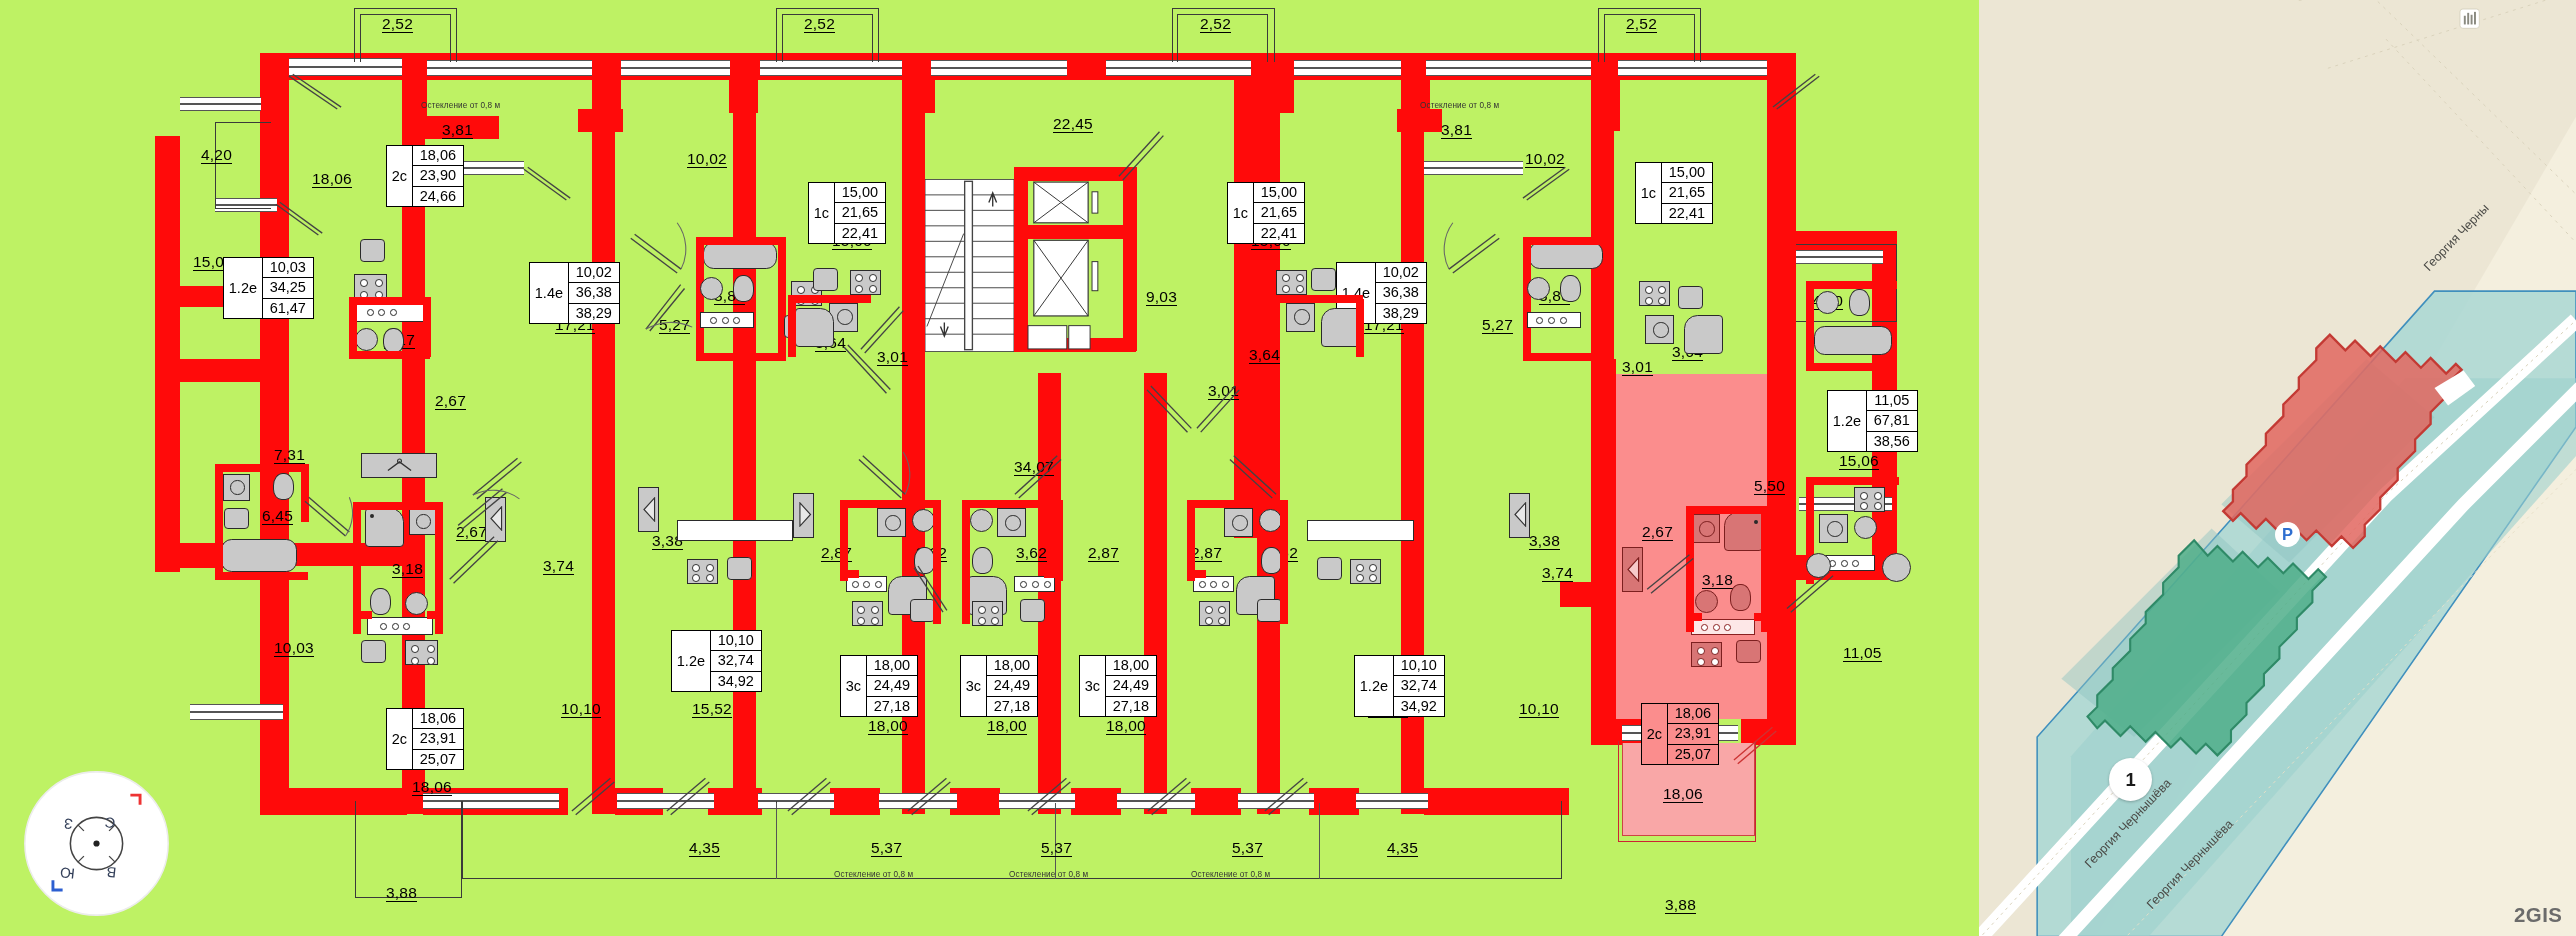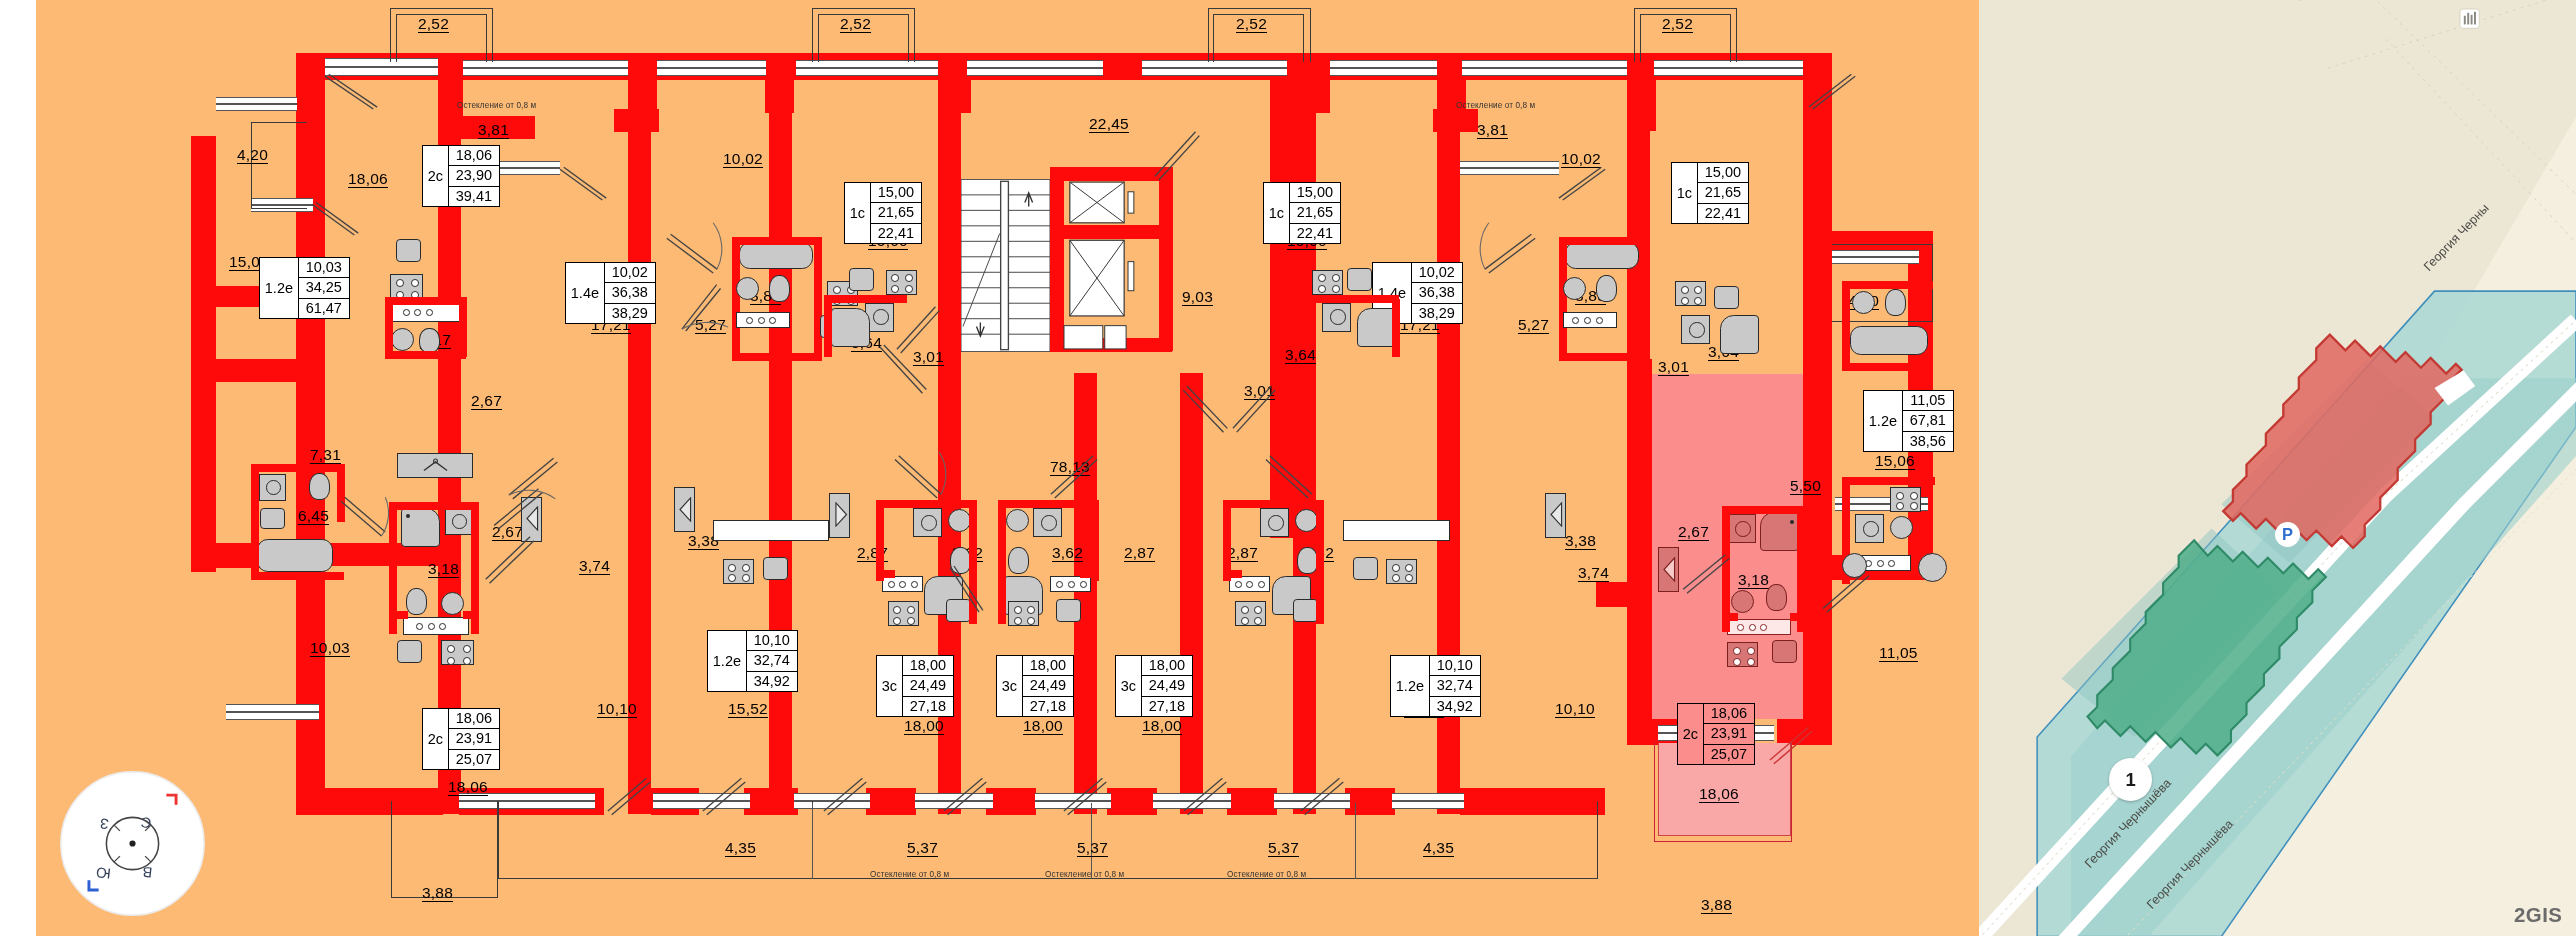--- a/index.html
+++ b/index.html
@@ -1,21 +1,21 @@
 <!DOCTYPE html>
 <html><head>
 <meta charset="utf-8">
 <title>Floor Plan</title>
 <style>
   html,body{margin:0;padding:0;background:#ffffff;}
   body{font-family:"Liberation Sans", sans-serif;}
   #stage{position:relative;width:2576px;height:937px;overflow:hidden;background:#fff;}
 
   
-  #plan{position:absolute;left:0;top:0;width:1979px;height:937px;background:#fdba74;overflow:hidden;margin-left:36px;}
+  #plan{position:absolute;left:0;top:0;width:1979px;height:937px;background:#bef264;overflow:hidden;}
 
   .wall{position:absolute;background:#ff0a0a;}
   .thin{position:absolute;border:1px solid #3a3a3a;box-sizing:border-box;background:transparent;}
   .thinf{position:absolute;background:#3a3a3a;}
   .hl{position:absolute;background:#fb8d8d;}
   .hl2{position:absolute;background:#f9a7a7;}
 
   
   .win{position:absolute;border-top:1px solid #555;border-bottom:1px solid #555;background:
       linear-gradient(to bottom,transparent 0,transparent 42%,#555 42%,#555 56%,transparent 56%,transparent 100%);
@@ -300,21 +300,21 @@
     <div class="lbl" style="left:1016px;top:545px;">3,62</div>
     <div class="lbl" style="left:1088px;top:545px;">2,87</div>
     <div class="lbl" style="left:987px;top:718px;">18,00</div>
     <div class="lbl" style="left:1191px;top:545px;">2,87</div>
     <div class="lbl" style="left:1267px;top:545px;">3,62</div>
     <div class="lbl" style="left:1106px;top:718px;">18,00</div>
     <div class="lbl" style="left:1529px;top:533px;">3,38</div>
     <div class="lbl" style="left:1542px;top:565px;">3,74</div>
     <div class="lbl" style="left:1519px;top:701px;">10,10</div>
     <div class="lbl" style="left:1368px;top:701px;">15,52</div>
-    <div class="lbl" style="left:1014px;top:459px;">78,13</div>
+    <div class="lbl" style="left:1014px;top:459px;">34,07</div>
     <div class="lbl" style="left:412px;top:779px;">18,06</div>
     <div class="lbl" style="left:386px;top:885px;">3,88</div>
 
     <div class="lbl" style="left:1754px;top:478px;">5,50</div>
     <div class="lbl" style="left:1642px;top:524px;">2,67</div>
     <div class="lbl" style="left:1702px;top:572px;">3,18</div>
     <div class="lbl" style="left:1833px;top:554px;">4,75</div>
     <div class="lbl" style="left:1843px;top:645px;">11,05</div>
     <div class="lbl" style="left:1663px;top:786px;">18,06</div>
     <div class="lbl" style="left:1665px;top:897px;">3,88</div>
@@ -326,21 +326,21 @@
     <div class="lbl" style="left:1387px;top:840px;">4,35</div>
     <div class="glz" style="left:834px;top:870px;">Остекление от 0,8 м</div>
     <div class="glz" style="left:1009px;top:870px;">Остекление от 0,8 м</div>
     <div class="glz" style="left:1191px;top:870px;">Остекление от 0,8 м</div>
 
     <div class="spec" style="left:386px;top:145px;">
       <div class="t">2с</div>
       <div class="nums">
         <div>18,06</div>
         <div>23,90</div>
-        <div>39,41</div>
+        <div>24,66</div>
       </div>
     </div>
 
     <div class="spec" style="left:223px;top:257px;">
       <div class="t">1.2е</div>
       <div class="nums">
         <div>10,03</div>
         <div>34,25</div>
         <div>61,47</div>
       </div>

